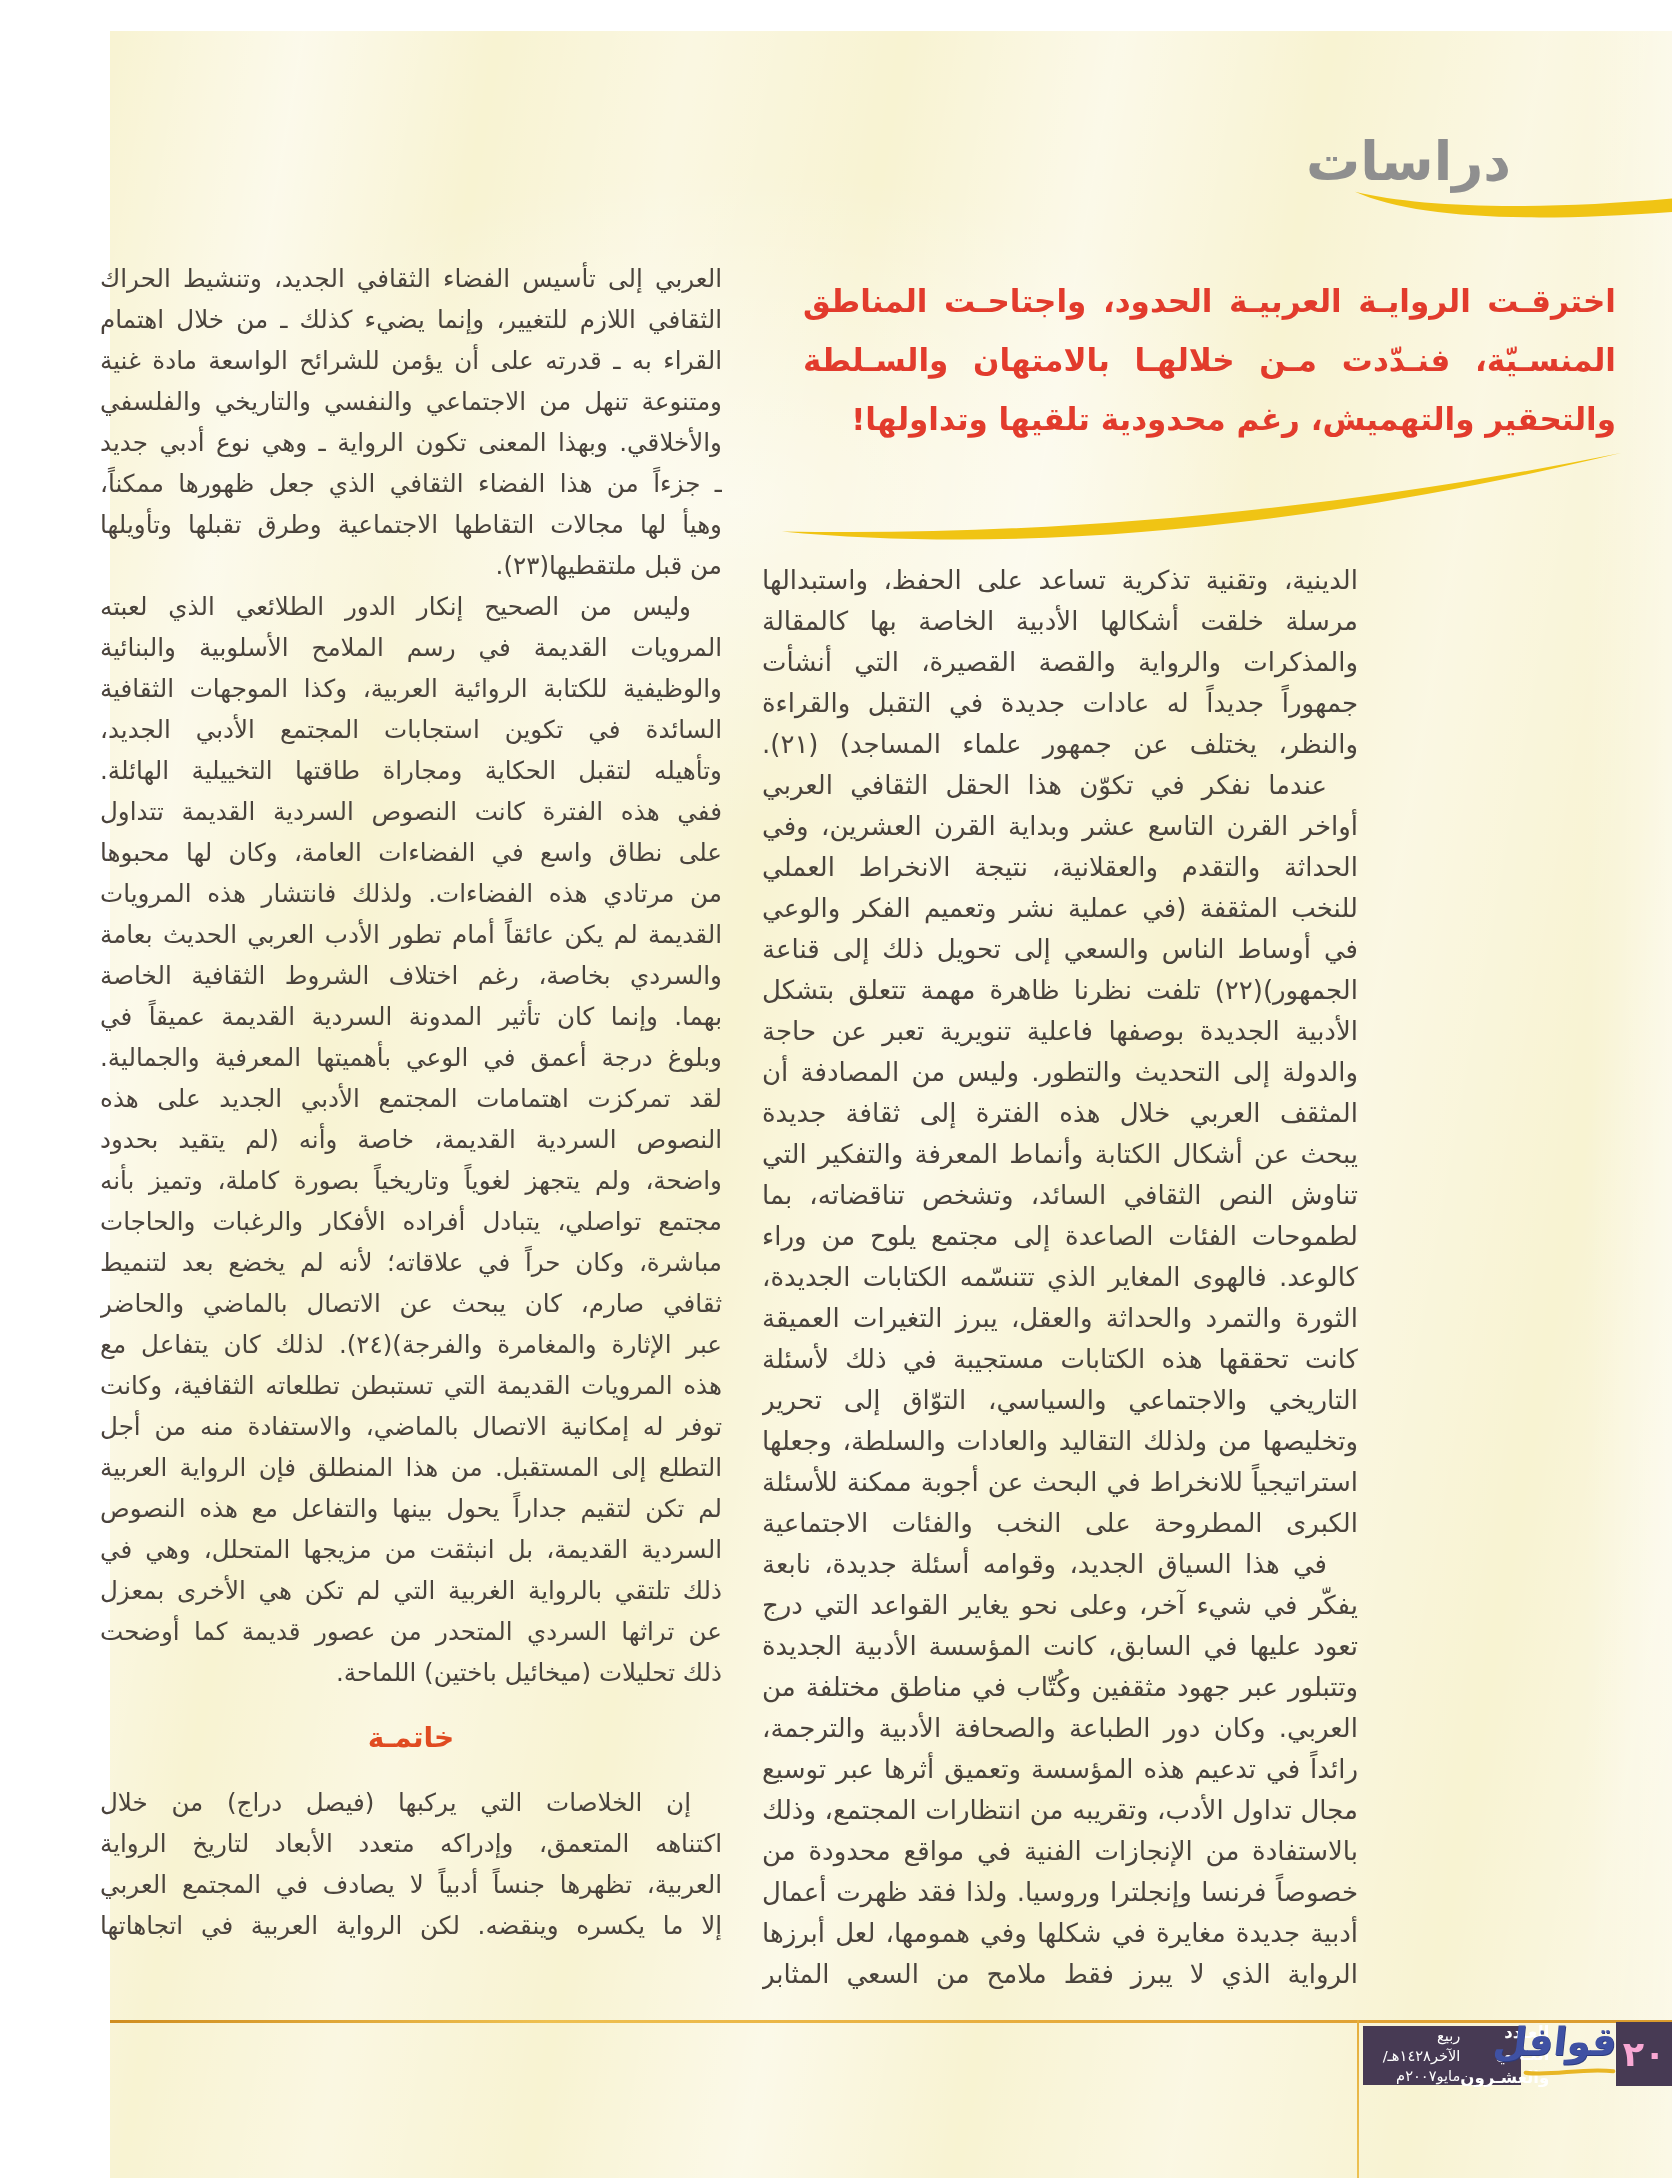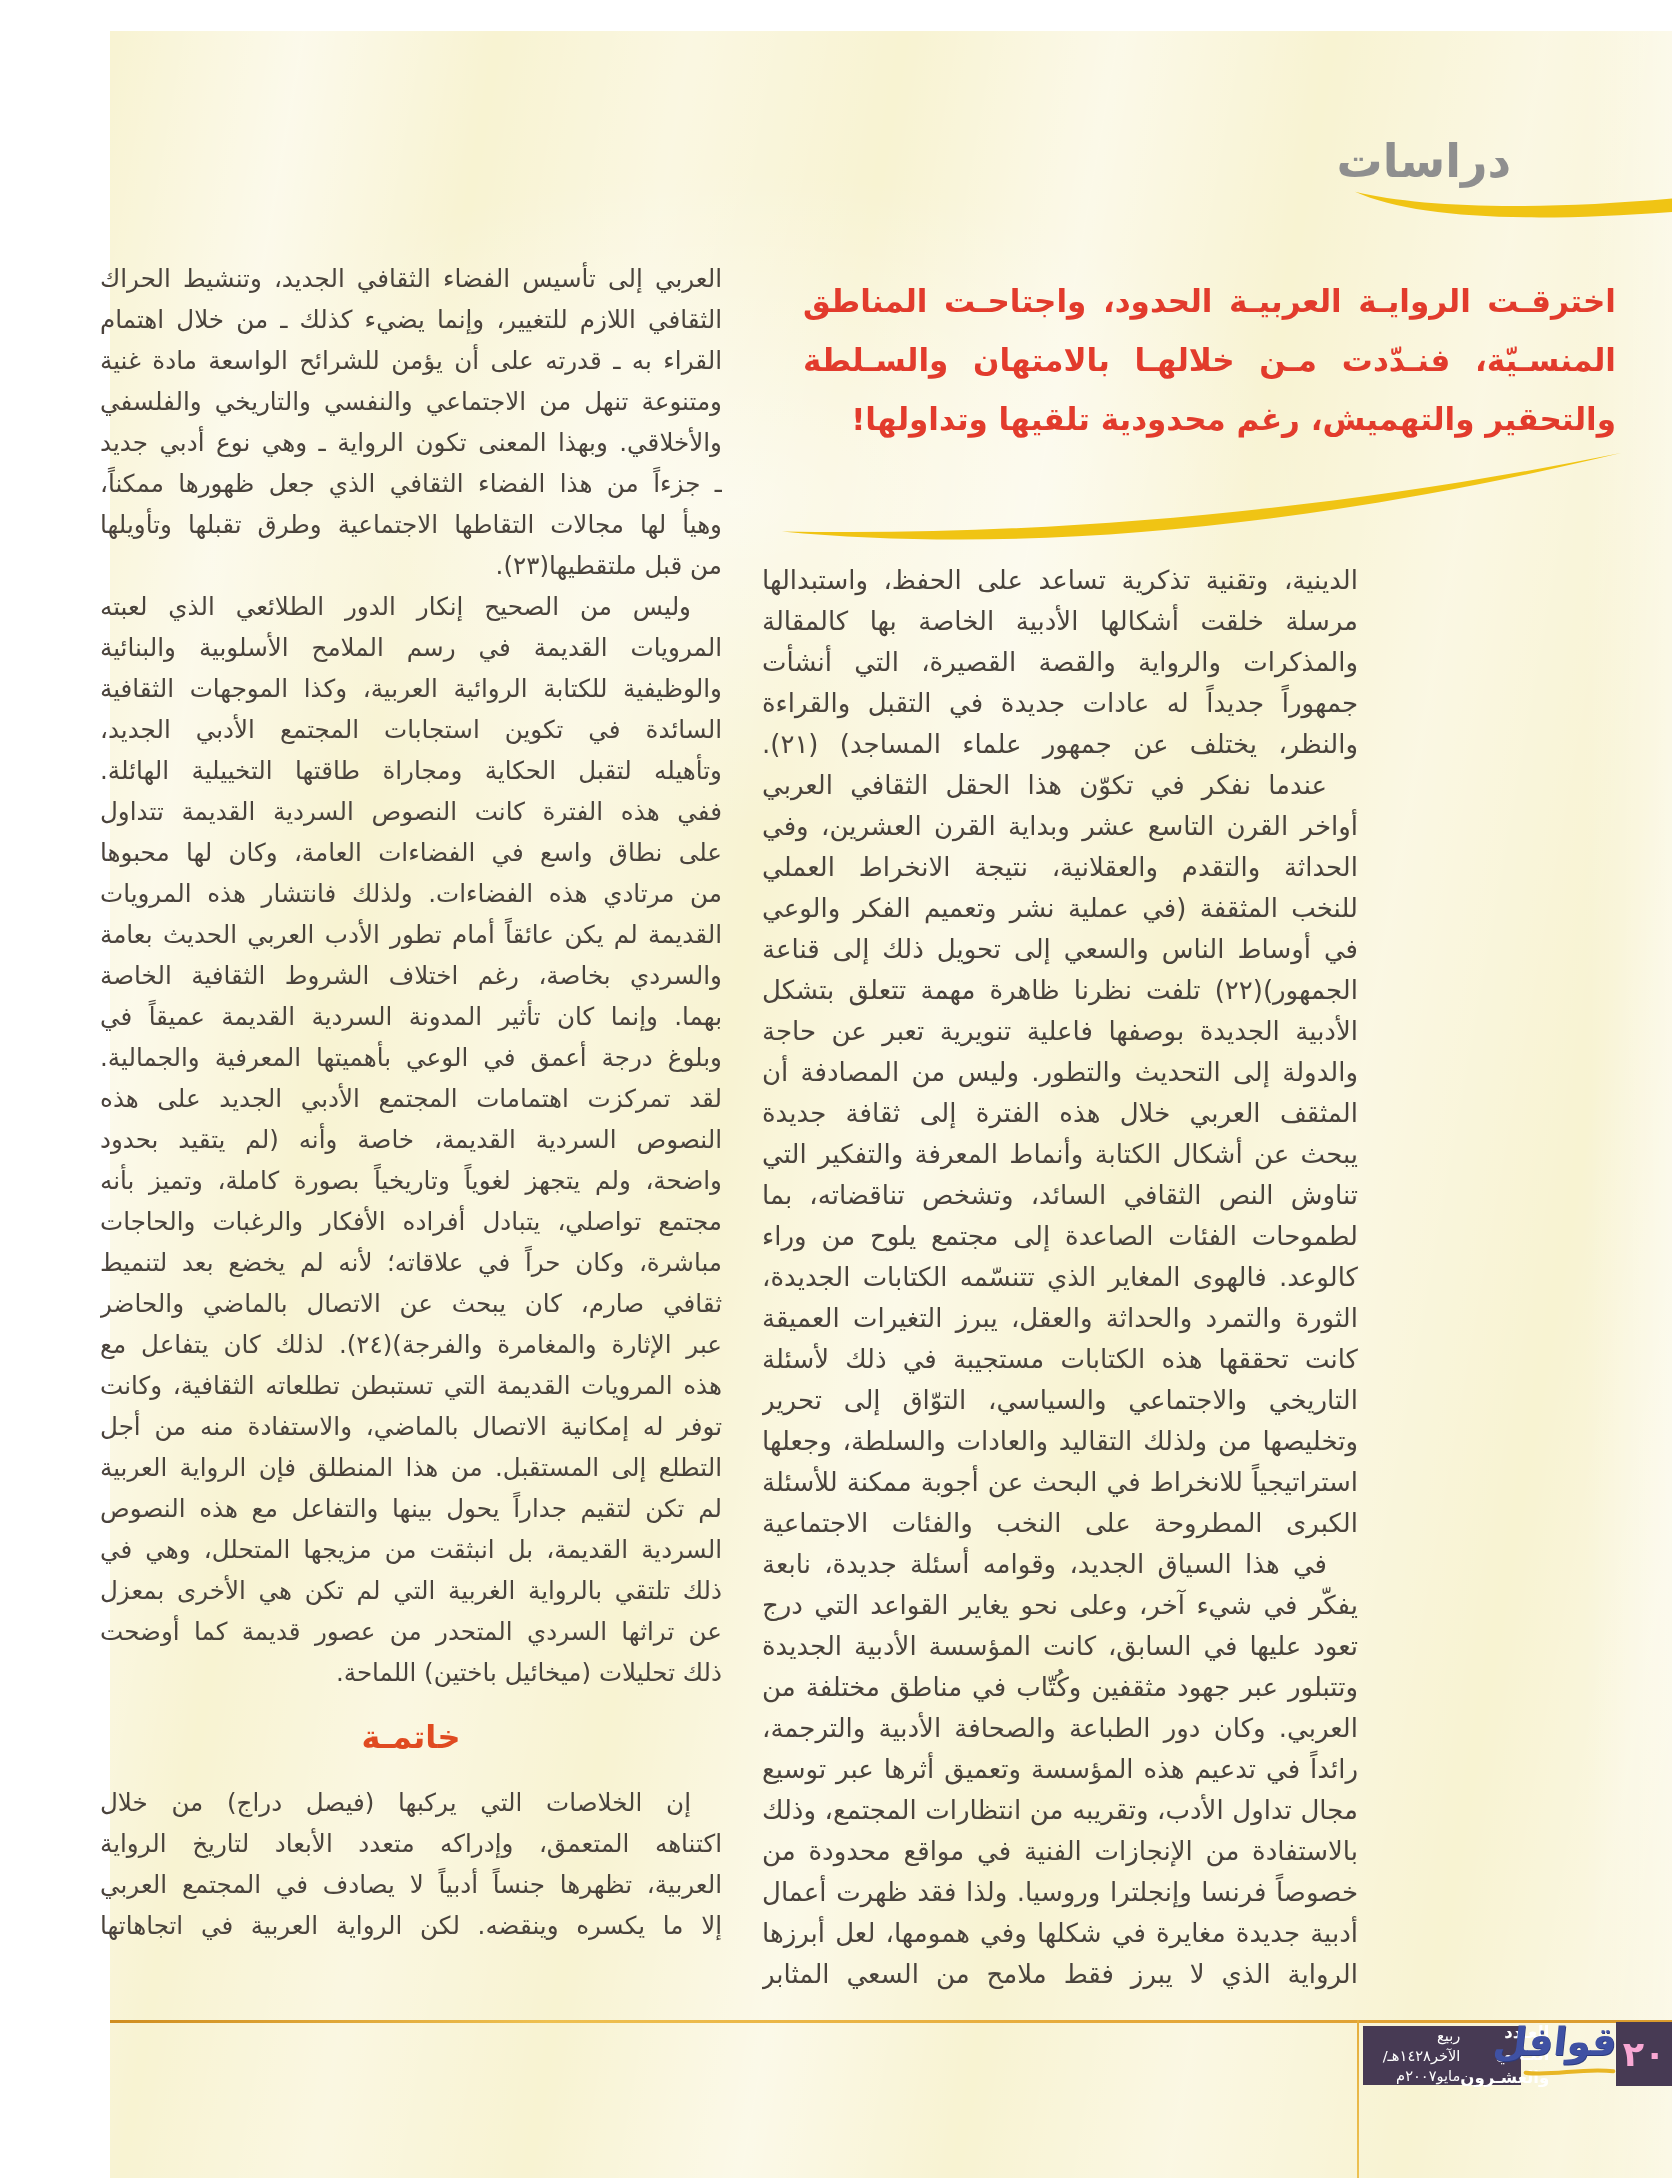--- a/index.html
+++ b/index.html
@@ -16,21 +16,21 @@
         rgba(255,255,255,0) 0%, rgba(255,255,255,.55) 10%, rgba(255,255,255,0) 20%,
         rgba(255,255,255,.35) 30%, rgba(255,255,255,0) 41%, rgba(255,255,255,.5) 52%,
         rgba(255,255,255,0) 63%, rgba(255,255,255,.38) 74%, rgba(255,255,255,0) 86%,
         rgba(255,255,255,.3) 94%, rgba(255,255,255,0) 100%),
       radial-gradient(ellipse 599px 333px at 40% 22%, rgba(255,255,255,.55), rgba(255,255,255,0));
   }
 
   
   .section-label{
     position:absolute;left:1338px;top:128px;width:173px;height:67px;
-    color:#8f8f8f;font-size:46px;font-weight:bold;text-align:left;line-height:67px;
+    color:#8f8f8f;font-size:54px;font-weight:bold;text-align:left;line-height:67px;
   }
 
   .wave{position:absolute;}
 
   
   .pull-quote{
     position:absolute;left:803px;top:272px;width:813px;height:186px;
     direction:rtl;color:#e23b2c;font-weight:bold;
   }
   .pull-quote .line{
@@ -47,21 +47,21 @@
     height:41px;line-height:41px;
     text-align:justify;text-align-last:justify;overflow:hidden;
   }
   .col-first .line{font-size:26px;}
   .col-second .line{font-size:24.6px;}
   .col .line.e{text-align-last:right;}
   .col .line.i{padding-right:31px;}
   .col .line.h{
     height:89px;line-height:89px;padding:0;
     text-align:center;text-align-last:center;
-    color:#e04b21;font-weight:bold;font-size:32px;
+    color:#e04b21;font-weight:bold;font-size:28px;
   }
 
   
   .footer-line{position:absolute;left:110px;top:2020px;width:1562px;height:2.7px;
     background:linear-gradient(90deg,#cf8d20,#eec051 28%,#e5a93b 65%,#d99a2d);}
   .footer-vline{position:absolute;left:1357px;top:2020px;width:2px;height:158px;
     background:linear-gradient(180deg,#e5ae3f,#edc253);}
   .issue-box{
     position:absolute;left:1363px;top:2026px;width:158px;height:59px;
     background:#473a54;color:#ffffff;direction:rtl;

